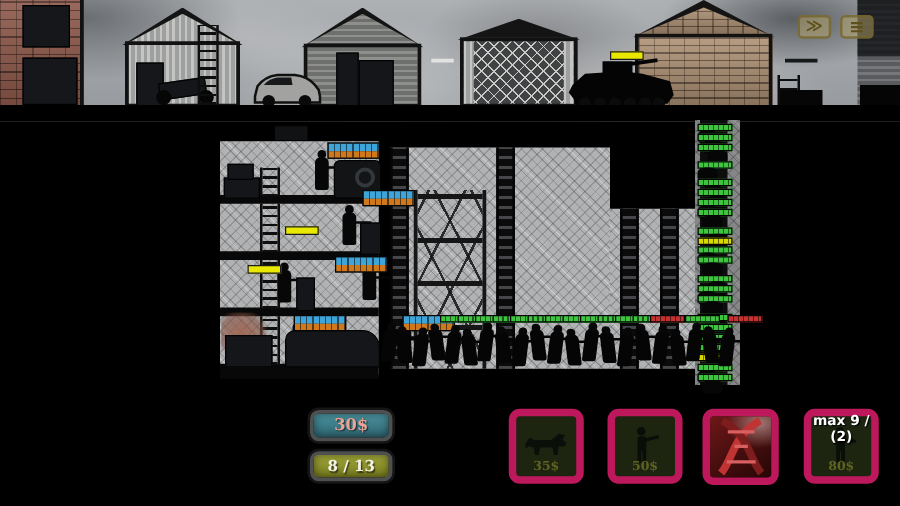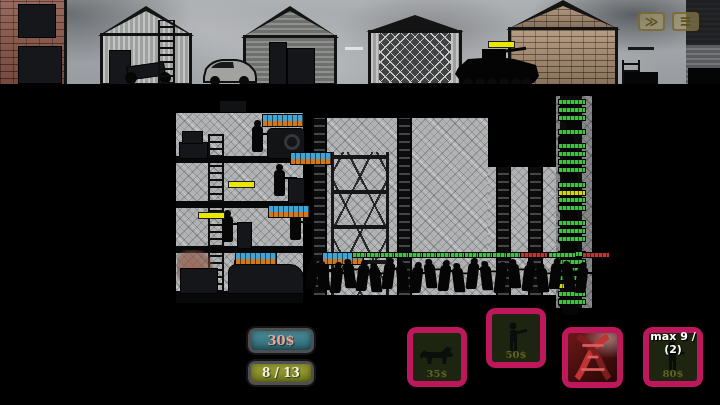--- a/index.html
+++ b/index.html
@@ -320,21 +320,21 @@
   <div class="panel olive" style="left:248px;top:361px;width:66px;height:24px;font-size:12px">
     <span style="color:#f2f2e6;text-shadow:1px 1px 1px rgba(0,0,0,.6)">8 / 13</span>
   </div>
 
   <div class="shopbtn" style="left:407px;top:327px;width:60px;height:60px">
     <svg width="38" height="22" viewBox="0 0 38 22">
       <path d="M2 9 L6 4 L9 6 L23 6 L29 1 L34 2 L32 6 L35 8 L34 11 L29 11 L28 18 L25 18 L24 12 L14 12 L13 18 L10 18 L9 12 L5 11 L3 13 Z" fill="#0b0f09"></path>
     </svg>
     <span class="price">35$</span>
   </div>
-  <div class="shopbtn" style="left:486px;top:308px;width:60px;height:60px">
+  <div class="shopbtn" style="left:486px;top:327px;width:60px;height:60px">
     <svg width="26" height="32" viewBox="0 0 26 32">
       <g fill="#0a0e08">
           <circle cx="10" cy="4" r="3.4"></circle>
           <rect x="7" y="8" width="7" height="12" rx="2"></rect>
       <rect x="12" y="10" width="12" height="2.6" transform="rotate(-14 12 10)"></rect>
       <rect x="7" y="19" width="3" height="10"></rect>
           <rect x="11" y="19" width="3" height="10"></rect>
         </g>
     </svg>
     <span class="price">50$</span>

